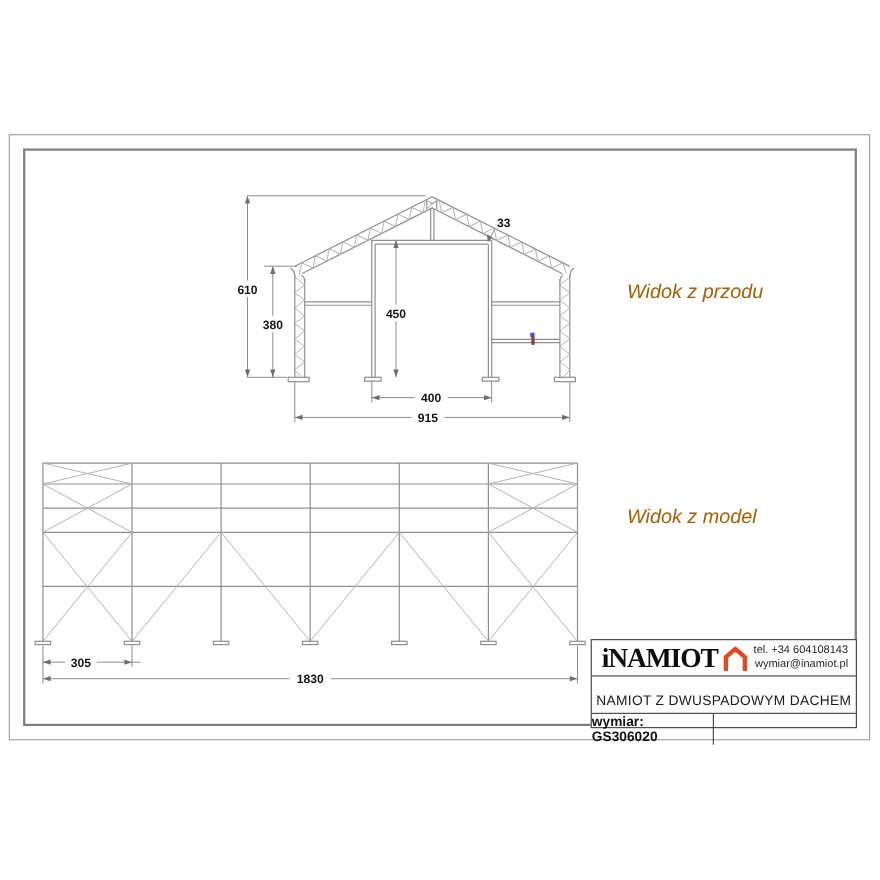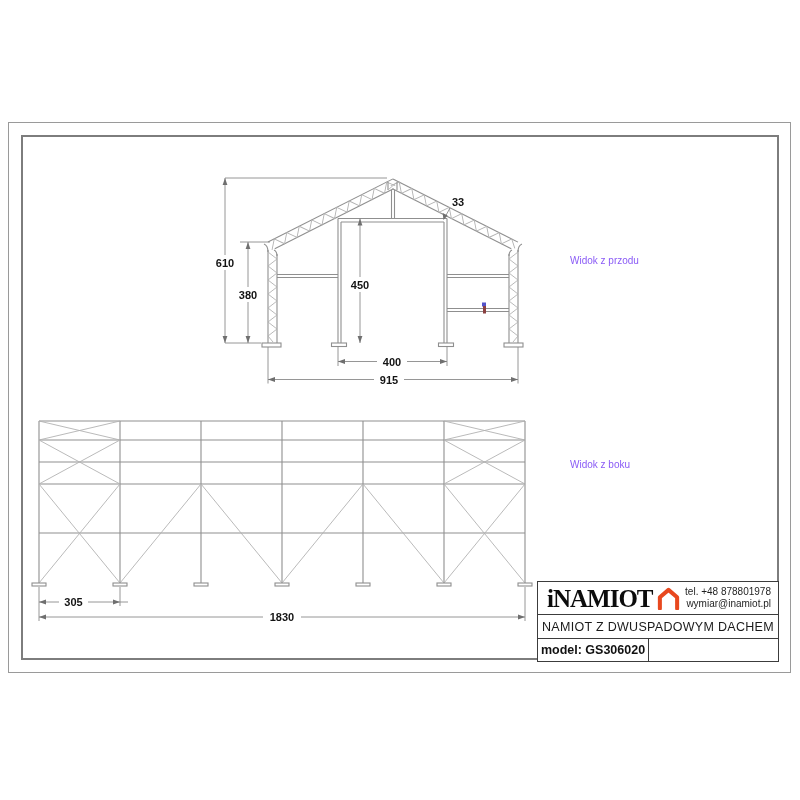--- a/index.html
+++ b/index.html
@@ -10,35 +10,35 @@
   .frame-inner { position:absolute; left:21px; top:135px; width:758px; height:525px;
                  border:2px solid #7d7d7d; box-sizing:border-box; }
   svg.drawing { position:absolute; left:0; top:0; }
   .st   { stroke:#8f8f8f; stroke-width:1.1; fill:none; }
   .thin { stroke:#b2b2b2; stroke-width:0.9; fill:none; }
   .dim  { stroke:#8a8a8a; stroke-width:0.9; fill:none; }
   .arr  { fill:#6f6f6f; stroke:none; }
   .bg   { fill:#ffffff; stroke:none; }
   .dimtxt { font-family:"Liberation Sans", sans-serif; font-weight:bold; font-size:11px;
             fill:#141414; text-anchor:middle; }
-  .view-label { position:absolute; font-size:10px; color:#8b5cf6; }
+  .view-label { position:absolute; font-size:18px; color:#a16207;font-style:italic; }
   .lbl-front { left:570px; top:255px; }
   .lbl-side  { left:570px; top:459px; }
   .title-block { position:absolute; left:537px; top:581px; width:242px; height:81px;
                  border:1.6px solid #3c3c3c; box-sizing:border-box; background:#fff;
                  display:flex; flex-direction:column; }
   .tb-logo-row { flex:0 0 33px; border-bottom:1.6px solid #3c3c3c; display:flex;
                  align-items:center; justify-content:space-between; padding:0 7px 0 9px; box-sizing:border-box; }
   .tb-brand-wrap { display:flex; align-items:center; gap:3px; }
   .brand { font-family:"Liberation Serif", serif; font-weight:bold; font-size:25px;
            letter-spacing:-1px; color:#0c0c0c; line-height:1; }
   .tb-contact { font-size:10px; line-height:12px; text-align:right; color:#1f1f1f; }
   .tb-title { flex:0 0 23px; border-bottom:1.6px solid #3c3c3c; display:flex;
               align-items:center; justify-content:center; font-size:12.5px;
-              letter-spacing:0.3px; color:#1a1a1a; }
+              letter-spacing:0.3px; color:#1a1a1a;margin-top:10px; }
   .tb-bottom { flex:1 1 auto; display:flex; }
   .tb-model { width:111px; border-right:1.6px solid #3c3c3c; box-sizing:border-box;
               display:flex; align-items:center; justify-content:center;
               font-weight:bold; font-size:12.5px; color:#111; }
   .tb-size { flex:1; display:flex; align-items:center; justify-content:center;
              font-size:12.5px; color:#1a1a1a; }
 </style>
 </head>
 <body>
 
@@ -212,33 +212,33 @@
 
         <rect class="bg" x="59" y="595" width="29" height="14"></rect>
         <text class="dimtxt" x="73.5" y="606">305</text>
         <rect class="bg" x="263" y="610" width="38" height="14"></rect>
         <text class="dimtxt" x="282" y="621">1830</text>
       </g>
     </g>
   </svg>
 
   <div class="view-label lbl-front">Widok z przodu</div>
-  <div class="view-label lbl-side">Widok z boku</div>
+  <div class="view-label lbl-side">Widok z model</div>
 
   <div class="title-block">
     <div class="tb-logo-row">
       <div class="tb-brand-wrap">
         <span class="brand">iNAMIOT</span>
         <svg width="25" height="23" viewBox="0 0 26 24">
           <path d="M4 22.5 V10.8 L13 3 L22 10.8 V22.5" fill="none" stroke-width="4.2" stroke-linejoin="round" stroke-linecap="round" stroke="#e8481f"></path>
         </svg>
       </div>
       <div class="tb-contact">
-        <div>tel. +48 878801978</div>
+        <div>tel. +34 604108143</div>
         <div>wymiar@inamiot.pl</div>
       </div>
     </div>
     <div class="tb-title">NAMIOT Z DWUSPADOWYM DACHEM</div>
     <div class="tb-bottom">
-      <div class="tb-model">model: GS306020</div>
+      <div class="tb-model">wymiar: GS306020</div>
     </div>
   </div>
 </div>
 
 </body></html>

